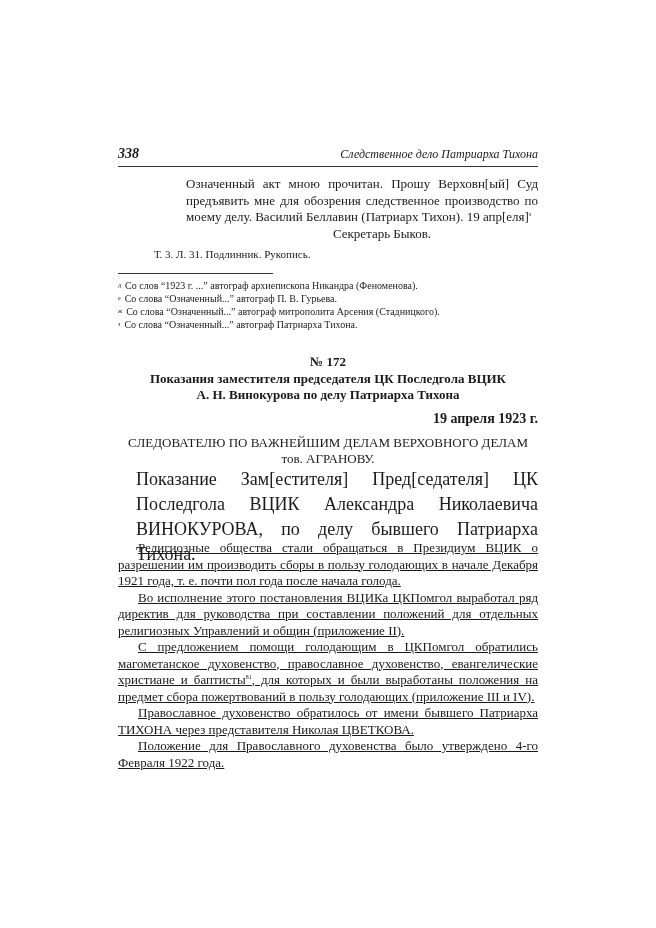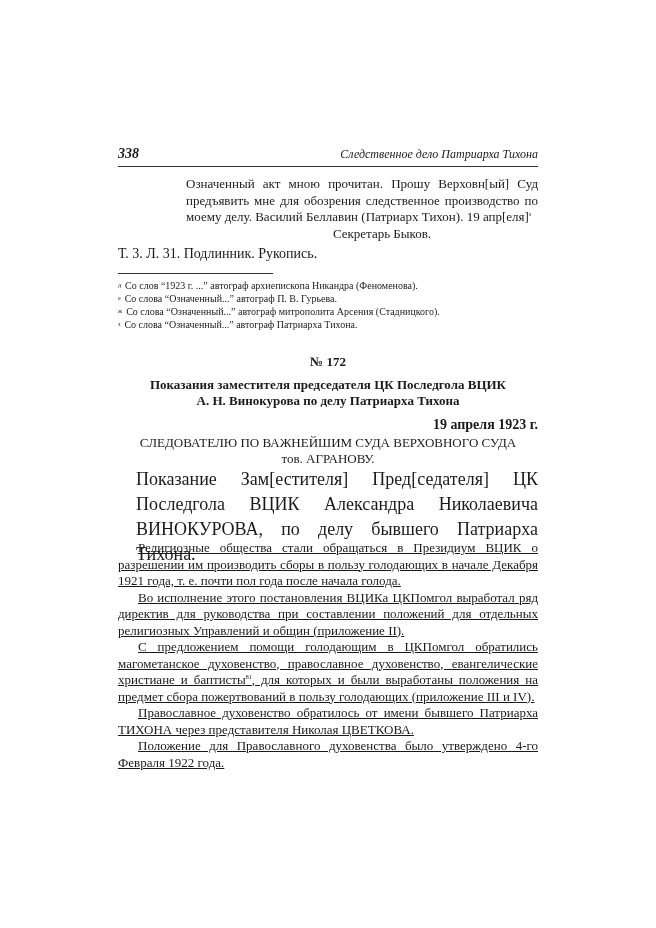--- a/index.html
+++ b/index.html
@@ -8,21 +8,21 @@
   .page { position: absolute; left: 0; top: 0; width: 536px; height: 928px; }
   .running-head { position: absolute; left: 118px; top: 146px; width: 420px; height: 20px; }
   .page-num { position: absolute; left: 0; top: 0; font-weight: bold; font-style: italic; font-size: 14px; }
   .running-title { position: absolute; left: 0; width: 420px; top: 1px; text-align: right; font-style: italic; font-size: 12px; }
   .head-rule { position: absolute; left: 118px; top: 166px; width: 420px; height: 1px; background: #333; }
   .block { position: absolute; left: 118px; width: 420px; font-size: 13px; line-height: 16.5px; }
   .indent-block { left: 186px; width: 352px; }
   .p { text-align: justify; text-indent: 20px; margin: 0; }
   .p.noindent { text-indent: 0; }
   .center { text-align: center; }
-  .source { font-size: 14px; }
+  .source { font-size: 11px; margin-left: 36px; }
   .fn-rule { position: absolute; left: 118px; top: 273px; width: 155px; height: 1px; background: #333; }
   .footnotes { position: absolute; left: 118px; top: 279px; width: 420px; font-size: 10px; line-height: 13px; }
   .fn-mark { font-size: 6px; vertical-align: top; margin-right: 4px; }
   sup { font-size: 6px; line-height: 0; }
   .doc-num { font-weight: bold; font-size: 13px; text-align: center; }
   .doc-title { font-weight: bold; font-size: 13px; text-align: center; line-height: 16px; }
   .doc-date { font-weight: bold; font-size: 14px; text-align: right; }
   .addressee { font-size: 13px; line-height: 16px; text-align: center; }
   .hang { padding-left: 18px; text-align: justify; font-size: 18px; line-height: 25px; }
 </style>
@@ -47,27 +47,27 @@
   <div class="fn-rule"></div>
   <div class="footnotes">
     <div><span class="fn-mark">д</span><span>Со слов “1923 г. ...” автограф архиепископа Никандра (Феноменова).</span></div>
     <div><span class="fn-mark">е</span><span>Со слова “Означенный...” автограф П. В. Гурьева.</span></div>
     <div><span class="fn-mark">ж</span><span>Со слова “Означенный...” автограф митрополита Арсения (Стадницкого).</span></div>
     <div><span class="fn-mark">з</span><span>Со слова “Означенный...” автограф Патриарха Тихона.</span></div>
   </div>
 
   <div class="block" style="top:354px;">
     <div class="doc-num">№ 172</div>
-    <div class="doc-title" style="margin-top:6px;">Показания заместителя председателя ЦК Последгола ВЦИК</div>
+    <div class="doc-title" style="">Показания заместителя председателя ЦК Последгола ВЦИК</div>
     <div class="doc-title">А. Н. Винокурова по делу Патриарха Тихона</div>
     <div class="doc-date" style="margin-top:8px;">19 апреля 1923 г.</div>
   </div>
 
   <div class="block" style="top:435px;">
-    <div class="addressee">СЛЕДОВАТЕЛЮ ПО ВАЖНЕЙШИМ СУДА ВЕРХОВНОГО СУДА</div>
+    <div class="addressee">СЛЕДОВАТЕЛЮ ПО ВАЖНЕЙШИМ ДЕЛАМ ВЕРХОВНОГО ДЕЛАМ</div>
     <div class="addressee">тов. АГРАНОВУ.</div>
     <div class="hang">Показание Зам[естителя] Пред[седателя] ЦК Последгола ВЦИК Александра Николаевича ВИНОКУРОВА, по делу бывшего Патриарха Тихона.</div>
   </div>
 
   <div class="block" style="top:540px;text-decoration:underline;">
     <p class="p">Религиозные общества стали обращаться в Президиум ВЦИК о разрешении им производить сборы в пользу голодающих в начале Декабря 1921 года, т. е. почти пол года после начала голода.</p>
     <p class="p">Во исполнение этого постановления ВЦИКа ЦКПомгол выработал ряд директив для руководства при составлении положений для отдельных религиозных Управлений и общин (приложение II).</p>
     <p class="p"><span>С предложением помощи голодающим в ЦКПомгол обратились магометанское духовенство, православное духовенство, евангелические христиане и баптисты</span><sup>81</sup><span>, для которых и были выработаны положения на предмет сбора пожертвований в пользу голодающих (приложение III и IV).</span></p>
     <p class="p">Православное духовенство обратилось от имени бывшего Патриарха ТИХОНА через представителя Николая ЦВЕТКОВА.</p>
     <p class="p">Положение для Православного духовенства было утверждено 4-го Февраля 1922 года.</p>

